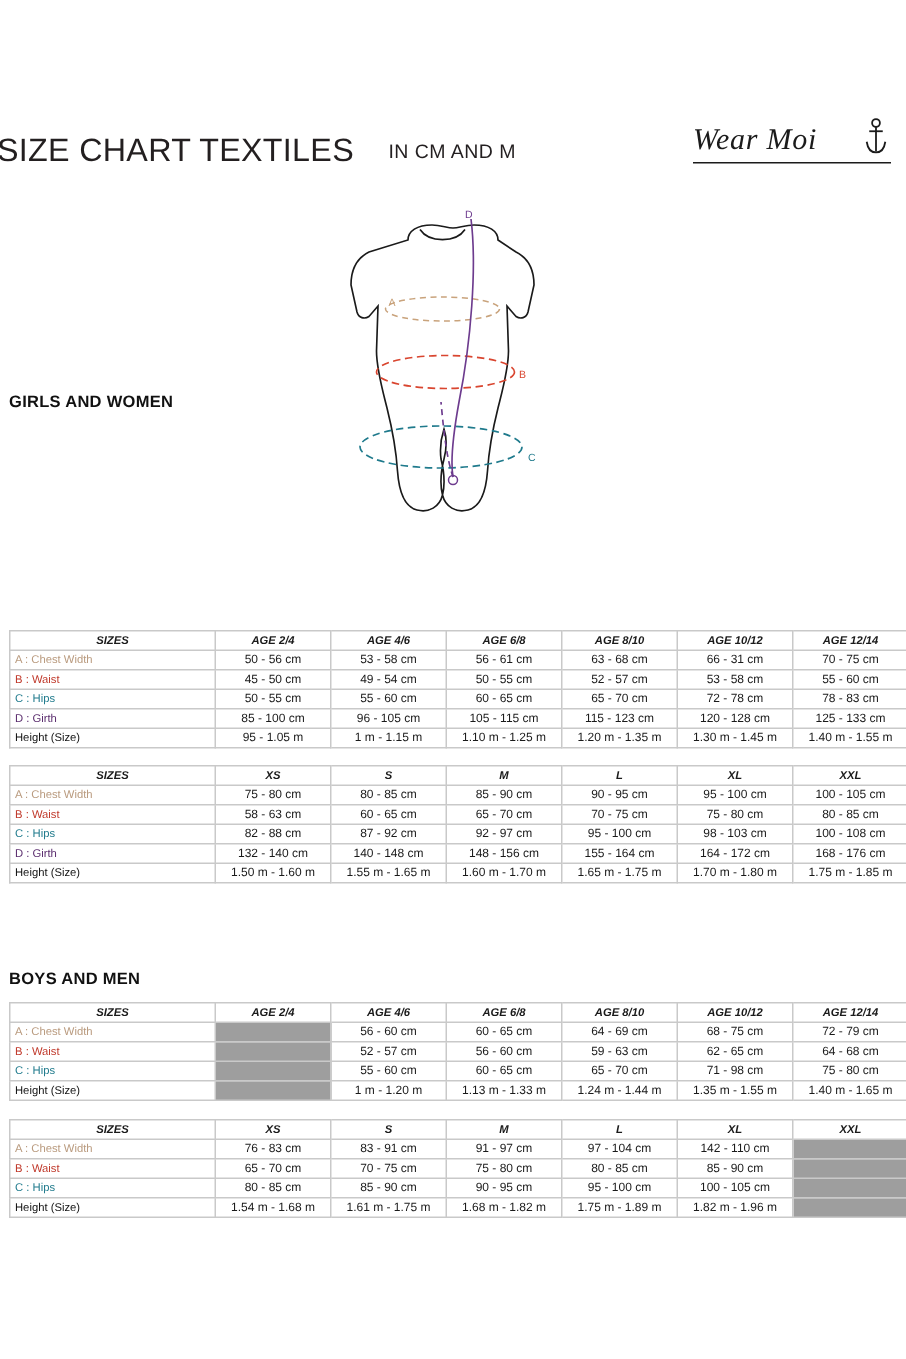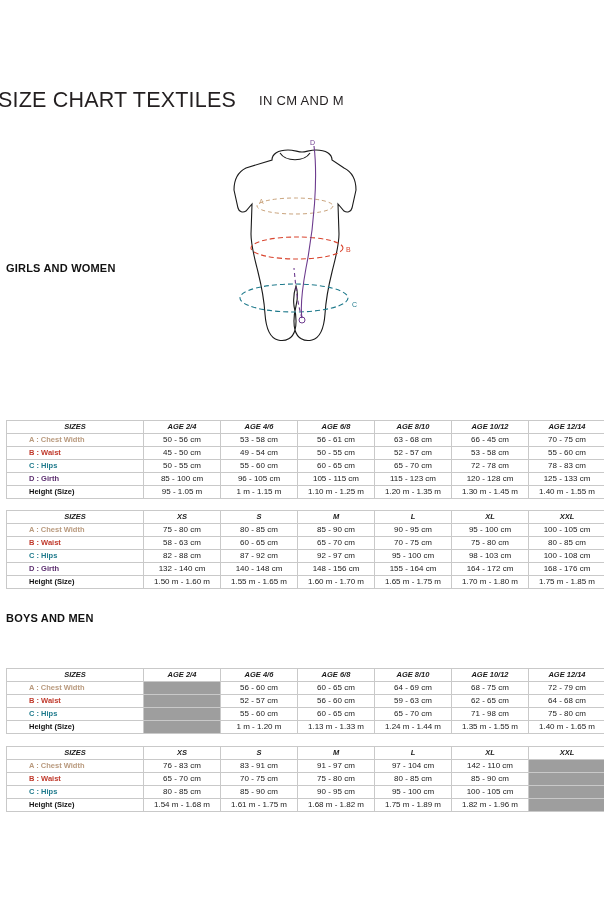--- a/index.html
+++ b/index.html
@@ -108,23 +108,23 @@
     height: 13px;
     padding: 0 4px;
     text-align: center;
     font-weight: normal;
     vertical-align: middle;
     line-height: 12px;
     box-sizing: border-box;
   }
   table.size-table th.rowhdr, table.size-table td.rowhdr {
     text-align: left;
-    font-weight: bold;
+    font-weight: normal;
     font-size: 7.5px;
-    padding-left: 22px;
+    padding-left: 3px;
   }
   table.size-table th.colhdr {
     text-align: center;
     font-weight: bold;
     font-size: 7.5px;
     font-style: italic;
   }
   .lbl-chest { color: #b99a7e; }
   .lbl-waist { color: #c0392b; }
   .lbl-hips  { color: #1f7a8c; margin-left: 12px; }
@@ -136,20 +136,30 @@
   .col-rest  { width: 77px; }
 </style>
 </head>
 <body>
 
 <div class="page">
 
   <div class="title-main">SIZE CHART TEXTILES</div>
   <div class="title-sub">IN CM AND M</div>
 
+  <div class="logo">
+    <div class="logo-text">Wear Moi</div>
+    <div class="logo-underline"></div>
+    <svg class="logo-anchor" viewBox="0 0 16 26">
+      <circle cx="8" cy="4" r="2.6" fill="none" stroke="#1b1b1b" stroke-width="1.2"></circle>
+      <line x1="8" y1="6.6" x2="8" y2="23" stroke="#1b1b1b" stroke-width="1.2"></line>
+      <line x1="3.5" y1="9.5" x2="12.5" y2="9.5" stroke="#1b1b1b" stroke-width="1.2"></line>
+      <path d="M1.8 16.5 C2.6 22 5.2 23.6 8 23.6 C10.8 23.6 13.4 22 14.2 16.5" fill="none" stroke="#1b1b1b" stroke-width="1.2"></path>
+    </svg>
+  </div>
 
   <svg class="figure" viewBox="0 0 200 232">
 
     <path d="M70 22 C70 16 76 12 86 12 C92 12 96 14 100 14 C104 14 108 12 114 12 C124 12 130 16 130 22
              L142 30 C150 34 154 42 154 52 L150 70 C149 74 145 75 142 73 L136 66
              L137 96 C137 108 133 122 130 134 C126 150 124 160 123 176
              C122 190 118 200 110 202 C102 204 95 200 93 192
              C91 184 92 176 94 168 C96 160 96 154 94 148
              C92 154 91 160 92 168 C94 176 95 184 93 192
              C91 200 84 204 76 202 C68 200 64 190 63 176
@@ -167,21 +177,21 @@
     <ellipse cx="92" cy="160" rx="54" ry="14" fill="none" stroke="#1f7a8c" stroke-width="1.1" stroke-dasharray="5 3"></ellipse>
     <text x="150" y="169" font-size="7" fill="#1f7a8c" font-family="Liberation Sans, sans-serif">C</text>
 
     <path d="M112 8 C116 40 112 90 104 130 C100 152 98 168 100 180" fill="none" stroke="#6d3b8e" stroke-width="1.1"></path>
     <path d="M100 180 C96 168 94 152 92 130" fill="none" stroke="#6d3b8e" stroke-width="1.1" stroke-dasharray="4 3"></path>
     <circle cx="100" cy="182" r="3" fill="none" stroke="#6d3b8e" stroke-width="1"></circle>
     <text x="108" y="7" font-size="7" fill="#6d3b8e" font-family="Liberation Sans, sans-serif">D</text>
   </svg>
 
   <div class="section-title" id="sec-girls" style="top: 262px;">GIRLS AND WOMEN</div>
-  <div class="section-title" id="sec-boys" style="top: 612px;">BOYS AND MEN</div>
+  <div class="section-title" id="sec-boys" style="top: 647px;">BOYS AND MEN</div>
 
   <div id="tables-host">
       <table class="size-table" style="top: 420px; left: 6px; width: 592px;">
         <colgroup>
           <col class="col-first">
           <col class="col-rest">
           <col class="col-rest">
           <col class="col-rest">
           <col class="col-rest">
           <col class="col-rest">
@@ -198,21 +208,21 @@
             <th class="colhdr">AGE 12/14</th>
           </tr>
         </thead>
         <tbody>
           <tr>
             <td class="rowhdr lbl-chest">A : Chest Width</td>
             <td>50 - 56 cm</td>
             <td>53 - 58 cm</td>
             <td>56 - 61 cm</td>
             <td>63 - 68 cm</td>
-            <td>66 - 45 cm</td>
+            <td>66 - 31 cm</td>
             <td>70 - 75 cm</td>
           </tr>
           <tr>
             <td class="rowhdr lbl-waist">B : Waist</td>
             <td>45 - 50 cm</td>
             <td>49 - 54 cm</td>
             <td>50 - 55 cm</td>
             <td>52 - 57 cm</td>
             <td>53 - 58 cm</td>
             <td>55 - 60 cm</td>

